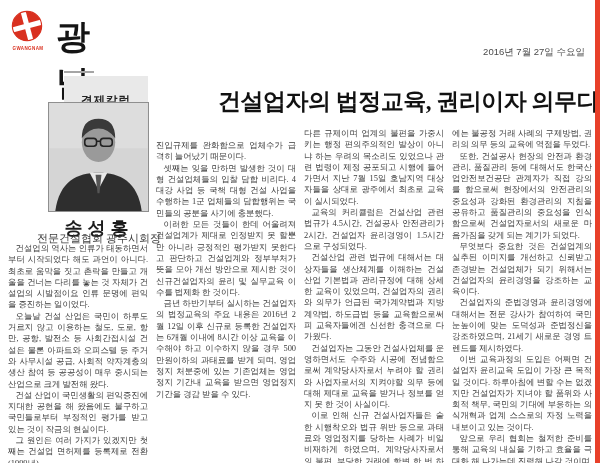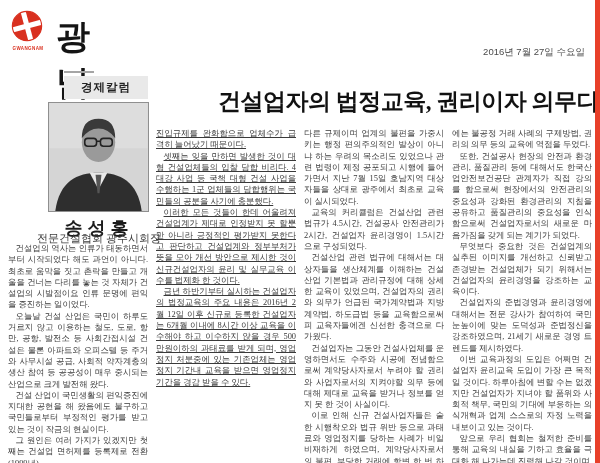--- a/index.html
+++ b/index.html
@@ -19,21 +19,21 @@
     position:absolute; left:46px; top:6px; font-size:34px; font-weight:bold;
     color:#141414; letter-spacing:1px; font-family:"Liberation Sans", sans-serif;
   }
   .edition-date {
     position:absolute; right:15px; top:46px; font-size:9.5px; color:#4a4a4a;
   }
   
   .label-tick { position:absolute; left:64px; top:71px; width:30px; height:2px; background:#a5a5a5; }
   .column-label {
     position:absolute; left:64px; top:76px; background:#e9e9e9; color:#222;
-    font-size:11.5px; font-weight:bold; padding:4px 17px; letter-spacing:1px;
+    font-size:11.5px; font-weight:bold; padding:17px 17px; letter-spacing:1px;
   }
   
   .headline {
     position:absolute; left:218px; top:86px; width:368px;
     font-family:"Liberation Serif","DejaVu Serif",serif;
     font-size:23px; font-weight:bold; color:#111; letter-spacing:-0.5px; white-space:nowrap;
   }
   
   .photo-frame {
     position:absolute; left:48px; top:102px; width:101px; height:110px;
@@ -48,21 +48,21 @@
     position:absolute; left:14px; top:231px; width:170px; text-align:center;
     font-size:11px; color:#3d3d3d;
   }
   
   .col {
     position:absolute; width:140px; font-size:8.4px; line-height:11.3px;
     text-align:justify; word-break:break-all; color:#3a3a3a;
     font-family:"Liberation Serif","DejaVu Serif",serif;
   }
   .col1 { left:8px;  top:243px; height:204px; }
-  .col2 { left:156px; top:128px; height:320px;text-decoration:underline; }
+  .col2 { left:156px; top:140px; height:320px; }
   .col3 { left:304px; top:128px; height:320px; }
   .col4 { left:452px; top:128px; height:320px; }
   .para { margin:0; }
   .para.indent { text-indent:0.9em; }
   
   .edge-bar { position:absolute; right:0; top:0; width:5px; height:463px; background:#e8402a; }
 </style>
 </head>
 <body>
 

